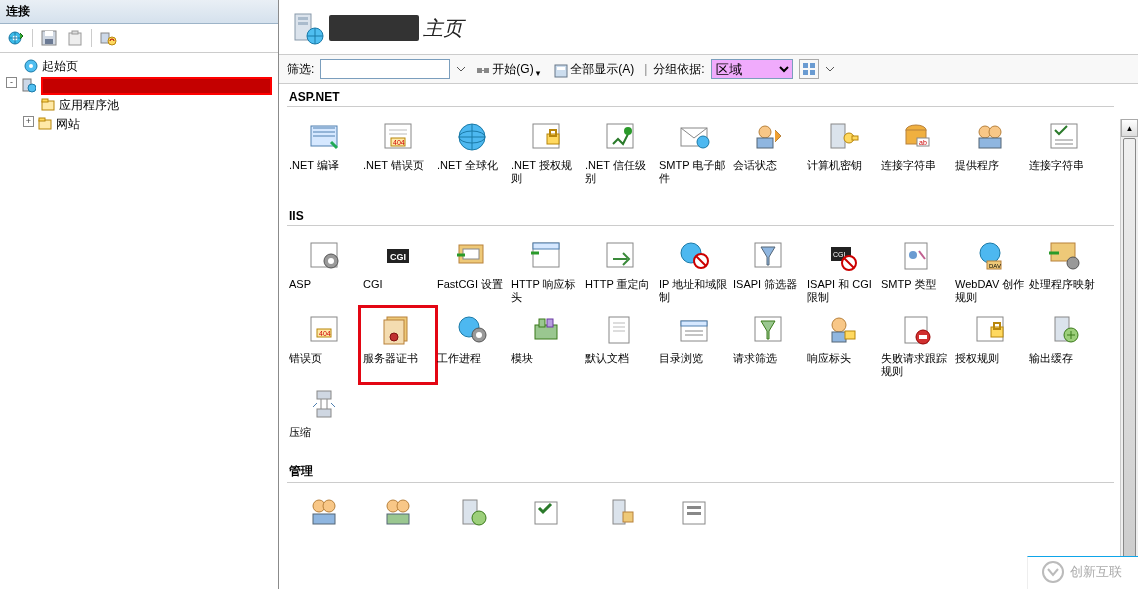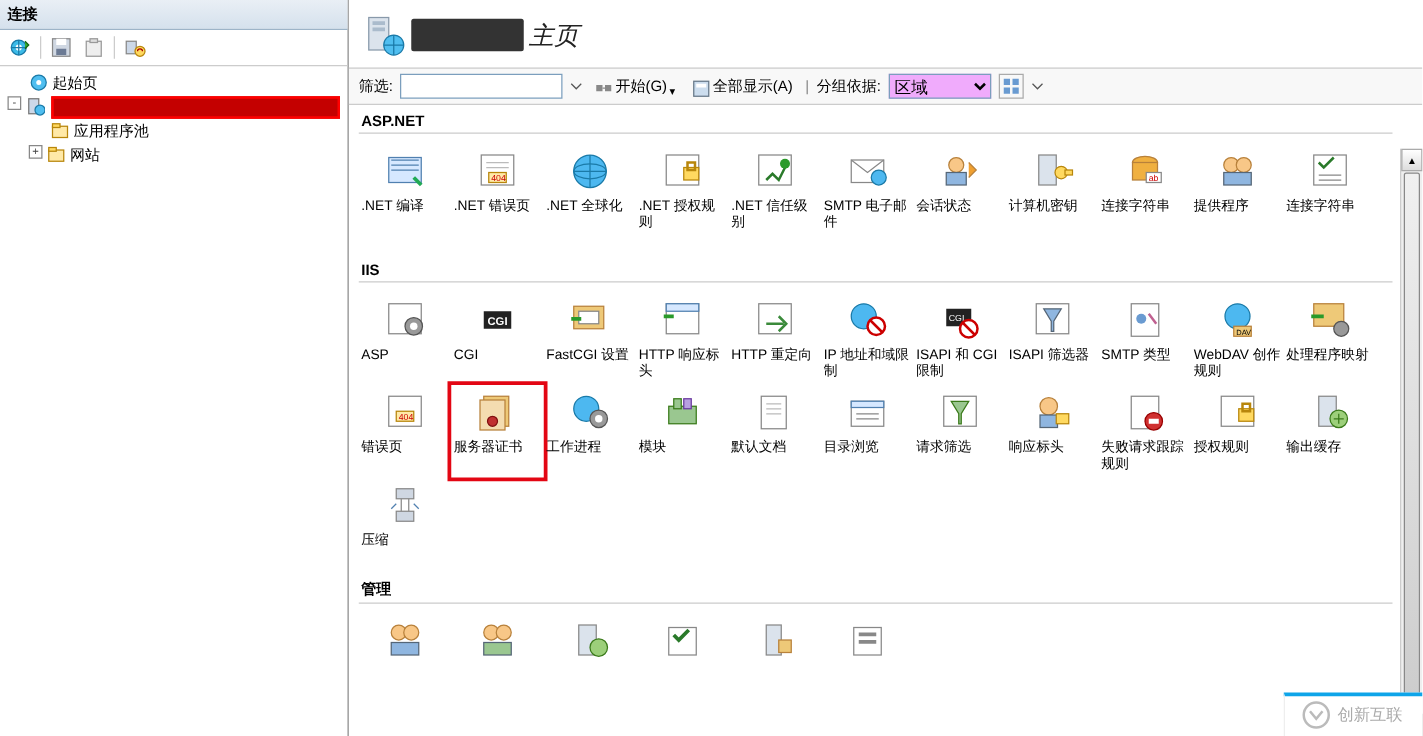--- a/index.html
+++ b/index.html
@@ -36,21 +36,21 @@
 .icon-grid { display: flex; flex-wrap: wrap; gap: 0; margin-bottom: 14px; }
 .feature { width: 74px; text-align: center; padding: 4px 2px; cursor: pointer; }
 .feature-icon { width: 36px; height: 36px; margin: 0 auto 4px; display: flex; align-items: center; justify-content: center; }
 .feature-label { font-size: 11px; line-height: 13px; text-align: left; word-break: break-word; }
 .highlight { outline: 3px solid #e30613; }
 
 .scrollbar-v { position: absolute; right: 0; top: 119px; bottom: 0; width: 18px; background: #efefef; border-left: 1px solid #ccc; }
 .sb-btn { height: 18px; background: linear-gradient(#fff,#ddd); border: 1px solid #aaa; display: flex; align-items: center; justify-content: center; font-size: 8px; }
 .sb-thumb { position: absolute; top: 19px; bottom: 19px; left: 2px; right: 2px; background: linear-gradient(#f0f0f0,#ccc); border: 1px solid #888; border-radius: 2px; }
 
-.watermark { position: absolute; right: 0; bottom: 0; background: #fff; padding: 2px 8px 4px 12px; border-top: 3px solid #0ea5e9; border-left: 1px solid #eee; }
+.watermark { position: absolute; right: 0; bottom: 0; background: #fff; padding: 2px 8px 4px 12px; border-top: 1px solid #0ea5e9; border-left: 1px solid #eee; }
 
 svg { display: block; }
 </style>
 </head>
 <body>
 
 <div class="app">
 
   <div class="left-panel">
     <div class="conn-header">连接</div>
@@ -363,36 +363,36 @@
                 <circle cx="14" cy="14" r="10" fill="#4db8f0" stroke="#1a7aa8"></circle>
                 <circle cx="24" cy="22" r="7" fill="#fff" stroke="#c00" stroke-width="2"></circle>
                 <path d="M19 17l10 10" stroke="#c00" stroke-width="2"></path>
               </svg>
             </div>
             <div class="feature-label">IP 地址和域限制</div>
           </div>
           <div class="feature">
             <div class="feature-icon">
               <svg width="34" height="34">
+                <rect x="4" y="4" width="26" height="24" fill="#fff" stroke="#888"></rect>
+                <path d="M10 8l14 0-6 10 0 8-2 0 0-8z" fill="#8fb6e0" stroke="#567"></path>
+              </svg>
+            </div>
+            <div class="feature-label">ISAPI 筛选器</div>
+          </div>
+          <div class="feature">
+            <div class="feature-icon">
+              <svg width="34" height="34">
                 <rect x="6" y="8" width="20" height="14" fill="#222"></rect>
                 <text x="8" y="18" font-size="7" fill="#fff">CGI</text>
                 <circle cx="24" cy="24" r="7" fill="#fff" stroke="#c00" stroke-width="2"></circle>
                 <path d="M19 19l10 10" stroke="#c00" stroke-width="2"></path>
               </svg>
             </div>
             <div class="feature-label">ISAPI 和 CGI 限制</div>
-          </div>
-          <div class="feature">
-            <div class="feature-icon">
-              <svg width="34" height="34">
-                <rect x="4" y="4" width="26" height="24" fill="#fff" stroke="#888"></rect>
-                <path d="M10 8l14 0-6 10 0 8-2 0 0-8z" fill="#8fb6e0" stroke="#567"></path>
-              </svg>
-            </div>
-            <div class="feature-label">ISAPI 筛选器</div>
           </div>
           <div class="feature">
             <div class="feature-icon">
               <svg width="34" height="34">
                 <rect x="6" y="4" width="22" height="26" fill="#fff" stroke="#888"></rect>
                 <circle cx="14" cy="16" r="4" fill="#6a9bd1"></circle>
                 <path d="M20 12l6 8" stroke="#c06090" stroke-width="2"></path>
               </svg>
             </div>
             <div class="feature-label">SMTP 类型</div>

